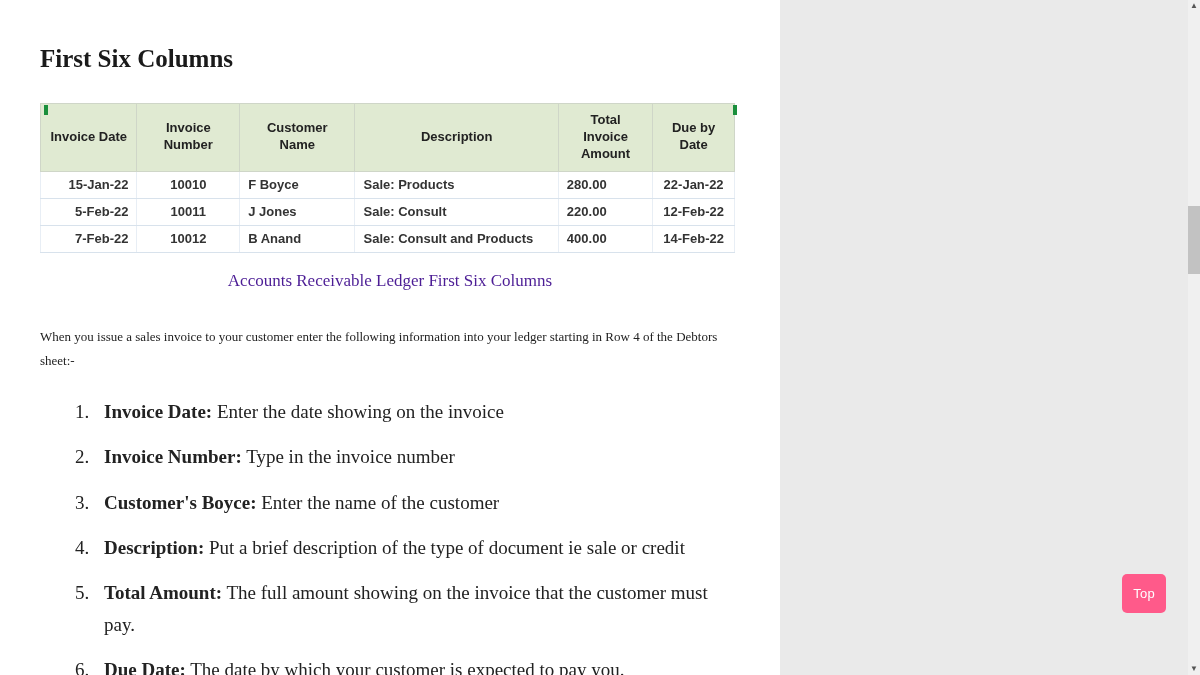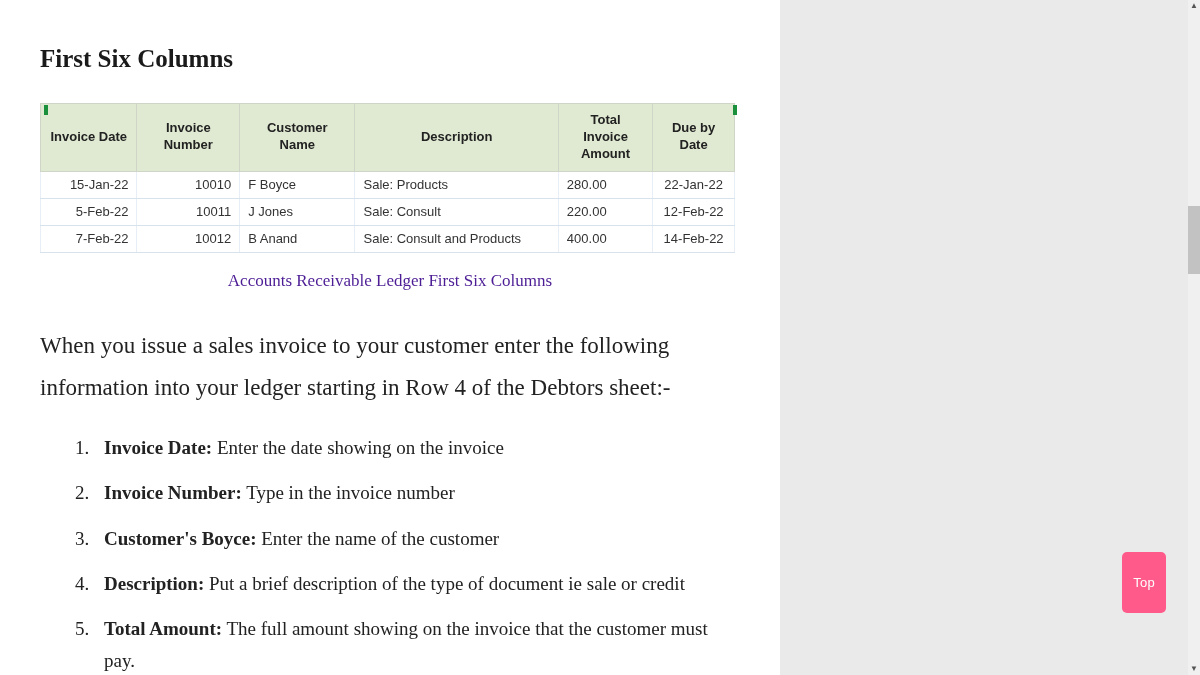--- a/index.html
+++ b/index.html
@@ -87,43 +87,44 @@
   }
   table.ledger td {
     border-top: 1px solid #d8e2ec;
     border-bottom: 1px solid #d8e2ec;
     border-left: 1px solid #e8eef5;
     border-right: 1px solid #e8eef5;
     padding: 4px 8px;
     color: #333;
     line-height: 1.4;
     background:#fff;
+    font-weight:bold;
   }
   table.ledger td.date { text-align: right; }
-  table.ledger td.num  { text-align: right; }
+  table.ledger td.num  { text-align: center; }
   table.ledger td.name { text-align: left; }
   table.ledger td.desc { text-align: left; }
   table.ledger td.amt  { text-align: left; }
   table.ledger td.due  { text-align: center; }
   .selection-tick {
     position: absolute;
     width: 4px;
     height: 10px;
     background: #1a8f3c;
   }
   .tick-left  { left: 44px;  top: 98px; }
   .tick-right { left: 733px; top: 98px; }
   .caption {
     text-align: center;
     font-size: 17px;
     color: #4c1d95;
     margin: 18px 0 34px 0;
   }
   p.body-para {
-    font-size: 23px;
+    font-size: 13px;
     line-height: 1.8;
     color: #222;
     margin: 0 0 24px 0;
   }
   ol.instructions {
     margin: 0;
     padding-left: 54px;
     font-size: 19px;
     color: #222;
   }
@@ -136,21 +137,21 @@
     font-weight: 700;
   }
   .top-btn {
     position: absolute;
     right: 34px;
     bottom: 62px;
     background: #ff5a8a;
     color: #fff;
     font-family: Arial, sans-serif;
     font-size: 13px;
-    padding: 23px 11px;
+    padding: 12px 11px;
     border-radius: 5px;
     cursor: pointer;
     letter-spacing: 0.3px;
   }
 </style>
 </head>
 <body>
 
 <div class="content-area">
 

